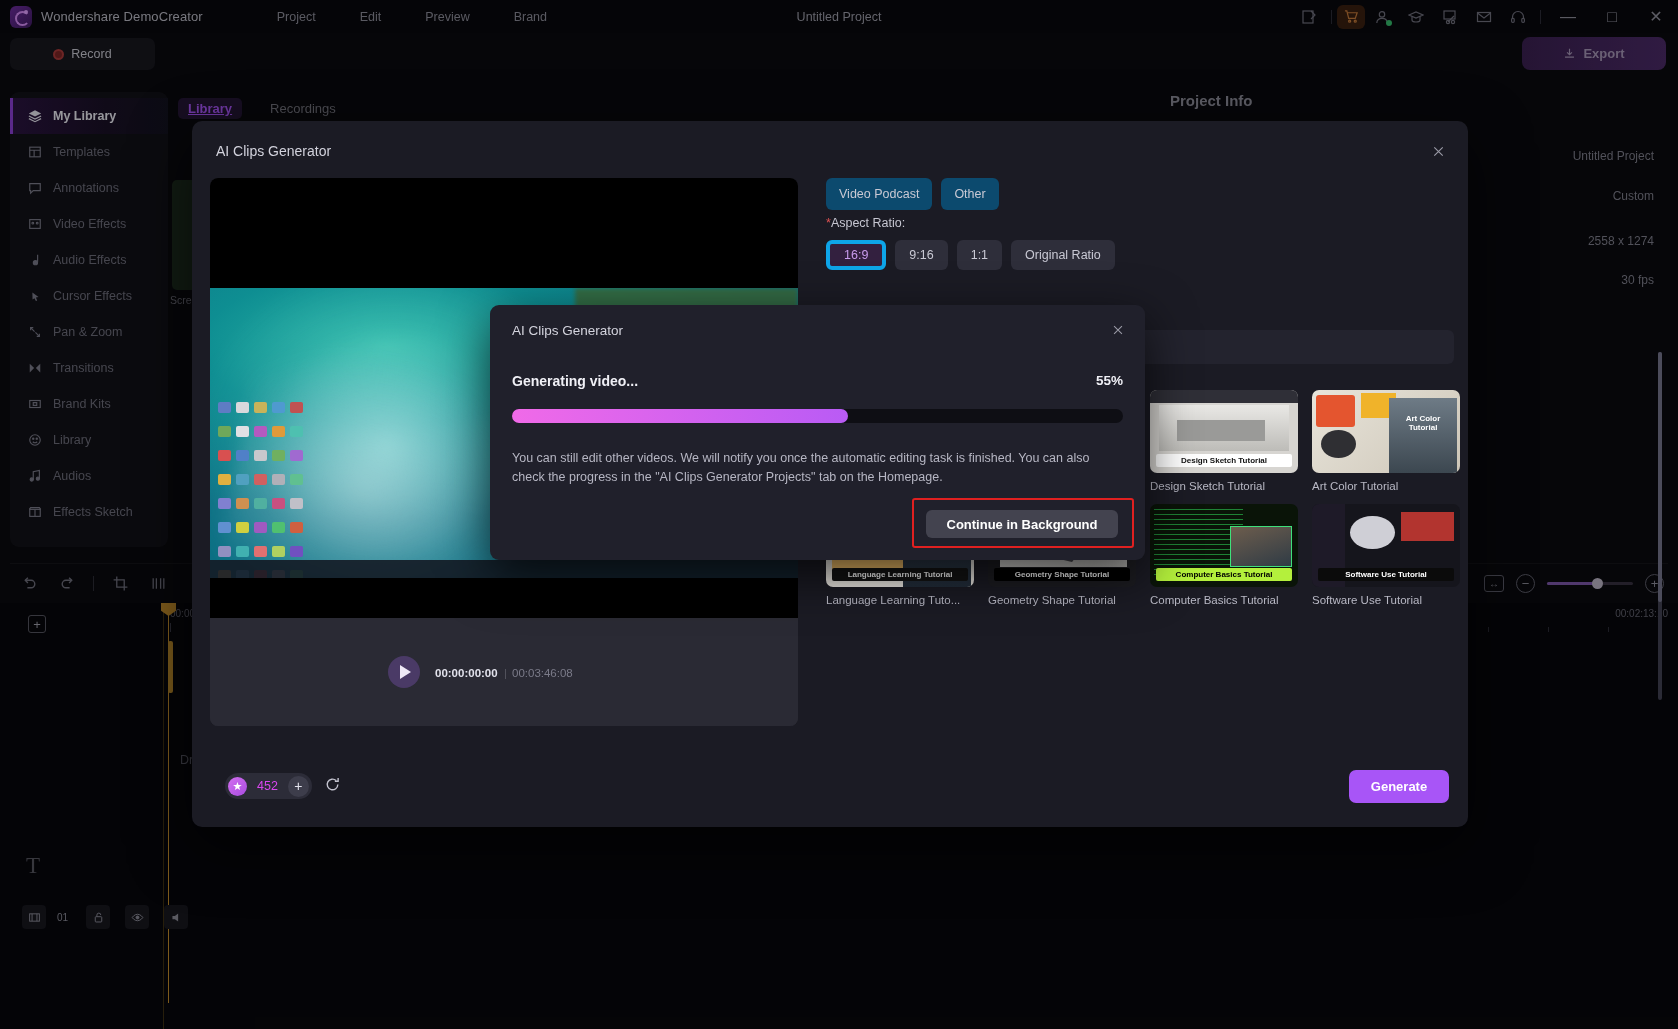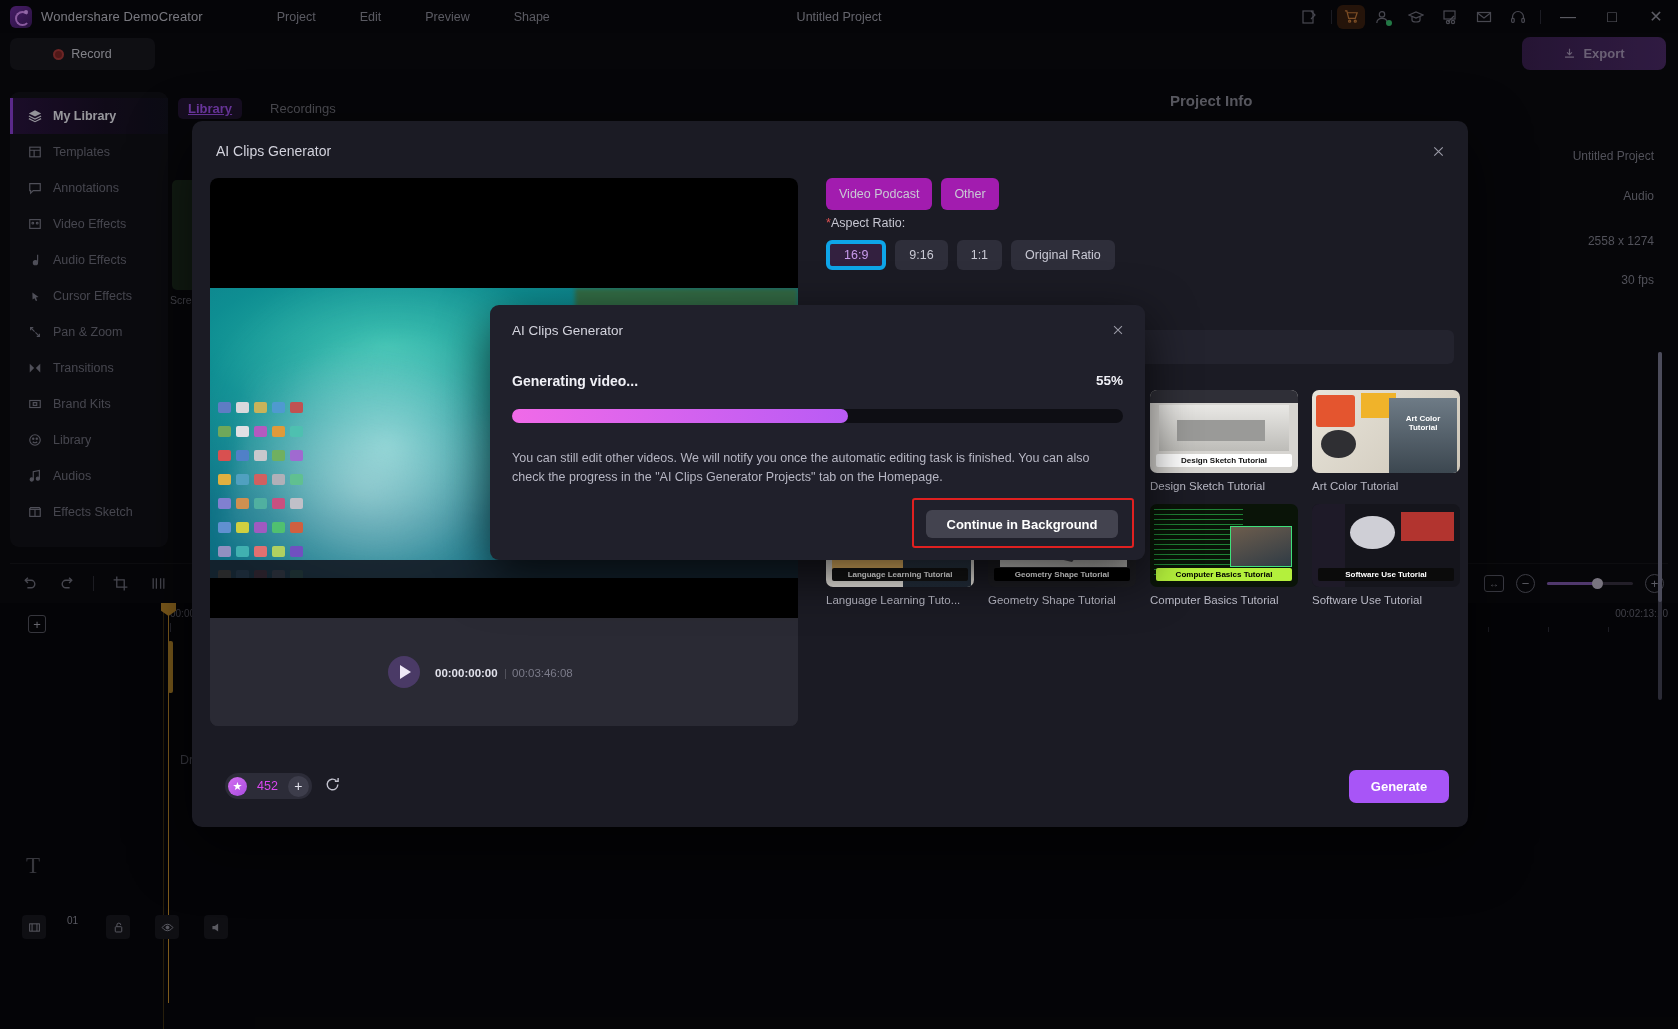--- a/index.html
+++ b/index.html
@@ -97,21 +97,21 @@
   .tick { position:absolute; top:24px; width:1px; height:5px; background:#2c2c36; }
   .tick.major { height:9px; top:20px; background:#3a3a46; }
   .playhead { position:absolute; left:168px; top:0; width:1px; height:400px; background:#c08a2a; }
   .playhead::before { content:""; position:absolute; left:-7px; top:0; width:15px; height:13px; background:#c08a2a; clip-path: polygon(0 0,100% 0,100% 60%,50% 100%,0 60%); }
   .clipstrip { position:absolute; left:168px; top:38px; width:5px; height:52px; background:#b5862a; border-radius:2px; }
   .dropzone {
     position:absolute; left:180px; top:150px; width:460px; height:90px;
     font-size:12.5px; color:#5a5a67; display:flex; align-items:flex-start;
   }
   .textT { position:absolute; left:26px; top:250px; font-size:23px; color:#55555f; font-family:"Liberation Serif", serif; }
-  .trackctl { position:absolute; left:22px; top:312px; display:flex; align-items:flex-start; gap:25px; }
+  .trackctl { position:absolute; left:22px; top:302px; display:flex; align-items:center; gap:15px; }
   .tc-box { width:24px; height:24px; background:#17171e; border-radius:4px; display:flex; align-items:center; justify-content:center; color:#8a8a96; }
   .tc-num { font-size:10px; color:#8a8a96; margin-left:-4px; margin-right:3px; }
   .tl-vline { position:absolute; left:163px; top:0; width:1px; height:426px; background:#3d2f12; }
 
   
   .projinfo { position:absolute; right:10px; top:92px; width:510px; height:455px; }
   .pi-title { font-size:15px; font-weight:700; color:#8e8e9a; margin-left:12px; }
   .pi-row { position:absolute; right:14px; font-size:12px; color:#7d7d8a; }
 
   
@@ -153,21 +153,21 @@
   .play-btn { position:absolute; left:178px; bottom:38px; width:32px; height:32px; border-radius:50%;
       background:#4a3a66; display:flex; align-items:center; justify-content:center; }
   .play-tri { width:0;height:0;border-left:11px solid #efe9f7;border-top:7px solid transparent;border-bottom:7px solid transparent; margin-left:3px; }
   .tc-cur { position:absolute; left:225px; bottom:47px; font-size:11.5px; color:#e2e2ec; font-weight:600; }
   .tc-sep { position:absolute; left:294px; bottom:47px; font-size:11.5px; color:#55555f; }
   .tc-tot { position:absolute; left:302px; bottom:47px; font-size:11.5px; color:#7b7b89; }
 
   
   .cfg { position:absolute; left:826px; top:178px; width:628px; }
   .chiprow { display:flex; gap:9px; }
-  .chip { height:28px; padding:16px 13px; border-radius:6px; background:#a21caf; font-size:12.5px; color:#c9c9d4;
+  .chip { height:28px; padding:16px 13px; border-radius:6px; background:#0c4a6e; font-size:12.5px; color:#c9c9d4;
           display:flex; align-items:center; }
   .req { color:#e05252; }
   .cfg-label { font-size:12.5px; color:#c6c6d1; margin:6px 0 10px; }
   .ratio-chip { height:30px; padding:0 14px; border-radius:6px; background:#2e2e3a; font-size:12.5px; color:#c9c9d4; display:flex; align-items:center; }
   .ratio-chip.sel { background:#33203f; border:4px solid #0ea5e9; color:#c99bec; }
 
   .searchbox { position:absolute; left:826px; top:330px; width:628px; height:34px; background:#23232e; border-radius:6px; }
 
   .thumbgrid { position:absolute; left:826px; top:390px; width:642px; display:grid;
       grid-template-columns: repeat(4, 148px); gap: 12px 14px; }
@@ -209,21 +209,21 @@
 
 <div class="app">
 
   <div class="titlebar">
     <div class="logo"></div>
     <div class="brand">Wondershare DemoCreator</div>
     <div class="menus">
       <div class="mi">Project</div>
       <div class="mi">Edit</div>
       <div class="mi">Preview</div>
-      <div class="mi">Shape</div>
+      <div class="mi">Brand</div>
     </div>
     <div class="win-title">Untitled Project</div>
 
     <div class="tb-right">
       <div class="tbicon">
         <svg width="16" height="16" viewBox="0 0 16 16" fill="none" stroke="currentColor" stroke-width="1.2">
             <rect x="2" y="2" width="10" height="12"></rect>
             <path d="M10 2l4 4-4 4"></path>
           </svg>
       </div>
@@ -406,21 +406,21 @@
   <div style="position:absolute;left:178px;top:98px;display:flex;gap:24px;">
     <div style="font-size:13px;font-weight:700;color:#a855f7;background:#241635;border-radius:5px;padding:3px 10px;text-decoration:underline;">Library</div>
     <div style="font-size:13px;color:#75757f;padding:3px 4px;">Recordings</div>
   </div>
   <div style="position:absolute;left:172px;top:180px;width:36px;height:110px;background:#1d2c1e;border-radius:5px;"></div>
   <div style="position:absolute;left:170px;top:294px;font-size:10.5px;color:#6d6d79;">Scre...</div>
 
   <div class="projinfo">
     <div class="pi-title">Project Info</div>
     <div class="pi-row" style="top:57px;">Untitled Project</div>
-    <div class="pi-row" style="top:97px;">Audio</div>
+    <div class="pi-row" style="top:97px;">Custom</div>
     <div class="pi-row" style="top:142px;">2558 x 1274</div>
     <div class="pi-row" style="top:181px;">30 fps</div>
   </div>
 
   <div class="edittools">
     <div class="et-ic">
         <svg width="17" height="17" viewBox="0 0 16 16" fill="none" stroke="currentColor" stroke-width="1.3">
           <path d="M4 5H9.5a3.5 3.5 0 010 7H6"></path>
           <path d="M6.5 2.5L4 5l2.5 2.5"></path>
         </svg>

